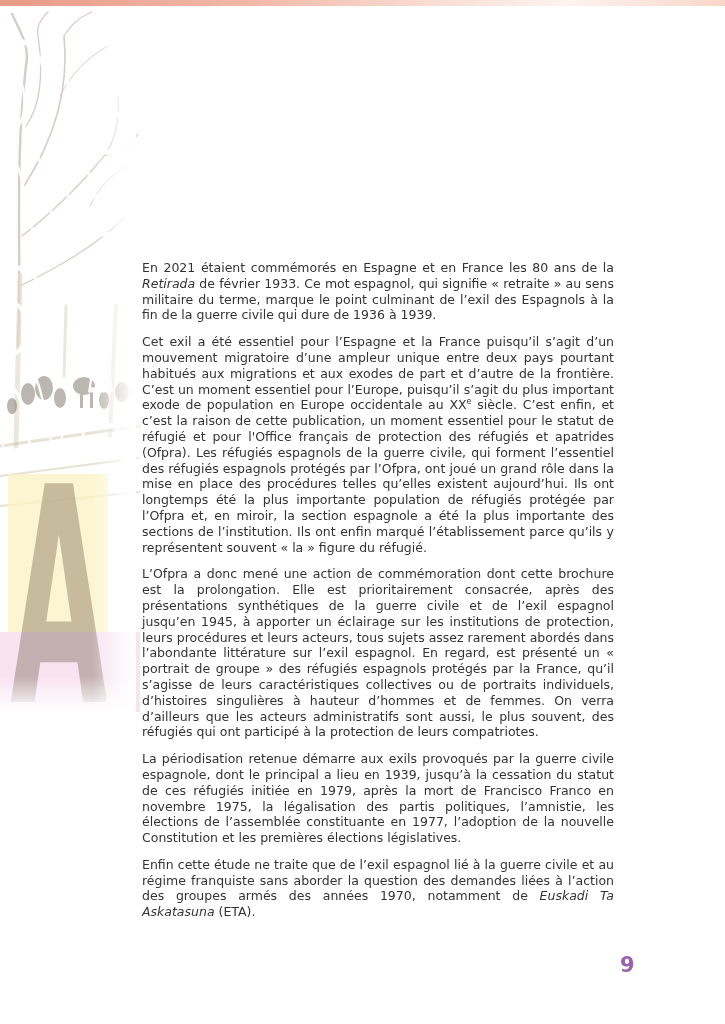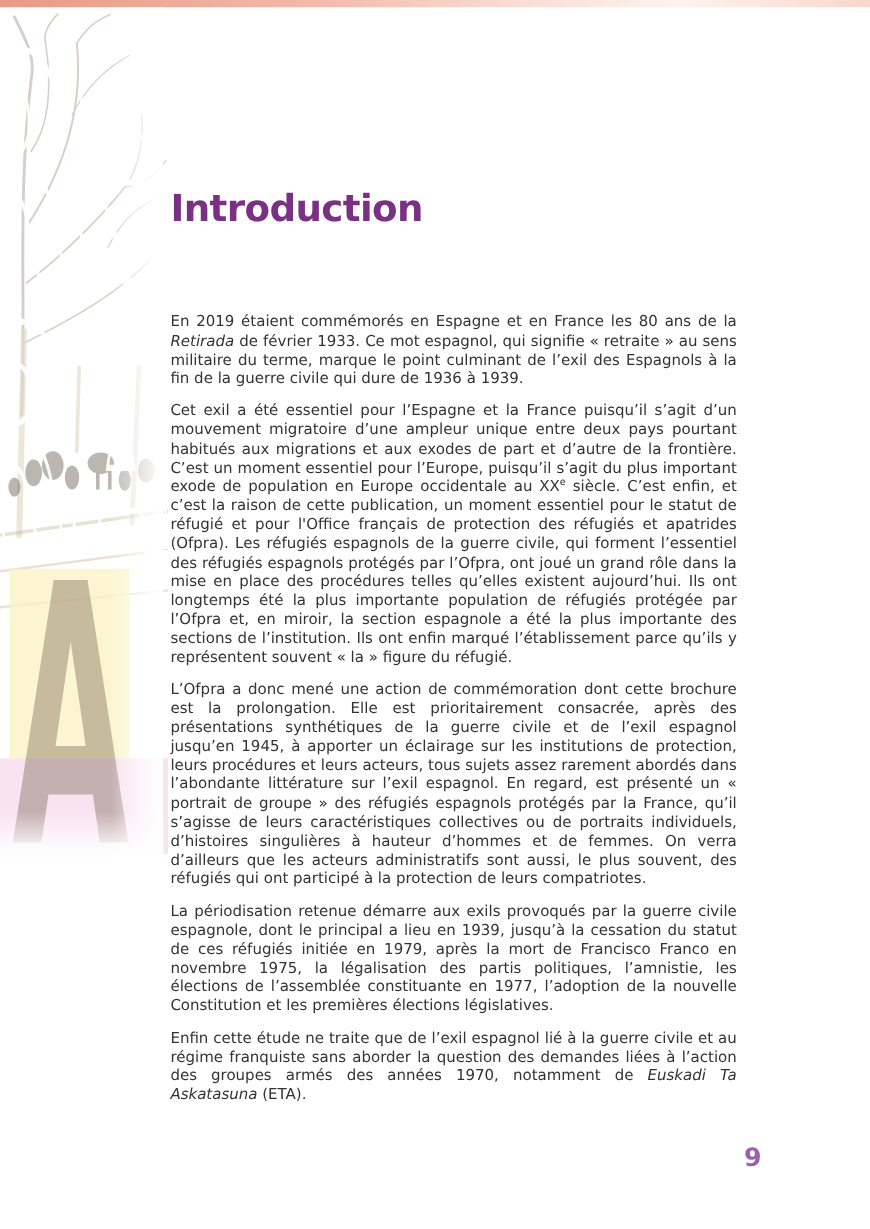--- a/index.html
+++ b/index.html
@@ -122,24 +122,23 @@
       <rect x="0" y="626" width="140" height="80" fill="rgba(240,196,224,0.45)"></rect>
 
       <g transform="scale(0.42,1)">
         <text class="outline-letter" x="-67" y="228" font-size="265" vector-effect="non-scaling-stroke">RE</text>
         <text class="outline-letter" x="-67" y="455" font-size="265" vector-effect="non-scaling-stroke">RA</text>
         <text class="dark-letter" x="24" y="696" font-size="300">A</text>
       </g>
     </svg>
   </div>
 
-  <h1 class="heading">Introduction</h1>
 
   <div class="body-text" id="paragraphs">
-      <p><span>En 2019 étaient commémorés en Espagne et en France les 80 ans de la </span><em>Retirada</em><span> de février 1933. Ce mot espagnol, qui signifie « retraite » au sens militaire du terme, marque le point culminant de l’exil des Espagnols à la fin de la guerre civile qui dure de 1936 à 1939.</span></p>
+      <p><span>En 2021 étaient commémorés en Espagne et en France les 80 ans de la </span><em>Retirada</em><span> de février 1933. Ce mot espagnol, qui signifie « retraite » au sens militaire du terme, marque le point culminant de l’exil des Espagnols à la fin de la guerre civile qui dure de 1936 à 1939.</span></p>
       <p><span>Cet exil a été essentiel pour l’Espagne et la France puisqu’il s’agit d’un mouvement migratoire d’une ampleur unique entre deux pays pourtant habitués aux migrations et aux exodes de part et d’autre de la frontière. C’est un moment essentiel pour l’Europe, puisqu’il s’agit du plus important exode de population en Europe occidentale au XX</span><sup>e</sup><span> siècle. C’est enfin, et c’est la raison de cette publication, un moment essentiel pour le statut de réfugié et pour l'Office français de protection des réfugiés et apatrides (Ofpra). Les réfugiés espagnols de la guerre civile, qui forment l’essentiel des réfugiés espagnols protégés par l’Ofpra, ont joué un grand rôle dans la mise en place des procédures telles qu’elles existent aujourd’hui. Ils ont longtemps été la plus importante population de réfugiés protégée par l’Ofpra et, en miroir, la section espagnole a été la plus importante des sections de l’institution. Ils ont enfin marqué l’établissement parce qu’ils y représentent souvent « la » figure du réfugié.</span></p>
       <p><span>L’Ofpra a donc mené une action de commémoration dont cette brochure est la prolongation. Elle est prioritairement consacrée, après des présentations synthétiques de la guerre civile et de l’exil espagnol jusqu’en 1945, à apporter un éclairage sur les institutions de protection, leurs procédures et leurs acteurs, tous sujets assez rarement abordés dans l’abondante littérature sur l’exil espagnol. En regard, est présenté un « portrait de groupe » des réfugiés espagnols protégés par la France, qu’il s’agisse de leurs caractéristiques collectives ou de portraits individuels, d’histoires singulières à hauteur d’hommes et de femmes. On verra d’ailleurs que les acteurs administratifs sont aussi, le plus souvent, des réfugiés qui ont participé à la protection de leurs compatriotes.</span></p>
       <p><span>La périodisation retenue démarre aux exils provoqués par la guerre civile espagnole, dont le principal a lieu en 1939, jusqu’à la cessation du statut de ces réfugiés initiée en 1979, après la mort de Francisco Franco en novembre 1975, la légalisation des partis politiques, l’amnistie, les élections de l’assemblée constituante en 1977, l’adoption de la nouvelle Constitution et les premières élections législatives.</span></p>
       <p><span>Enfin cette étude ne traite que de l’exil espagnol lié à la guerre civile et au régime franquiste sans aborder la question des demandes liées à l’action des groupes armés des années 1970, notamment de </span><em>Euskadi Ta Askatasuna</em><span> (ETA).</span></p>
     </div>
 
   <div class="page-number">9</div>
 
 </div>
 

